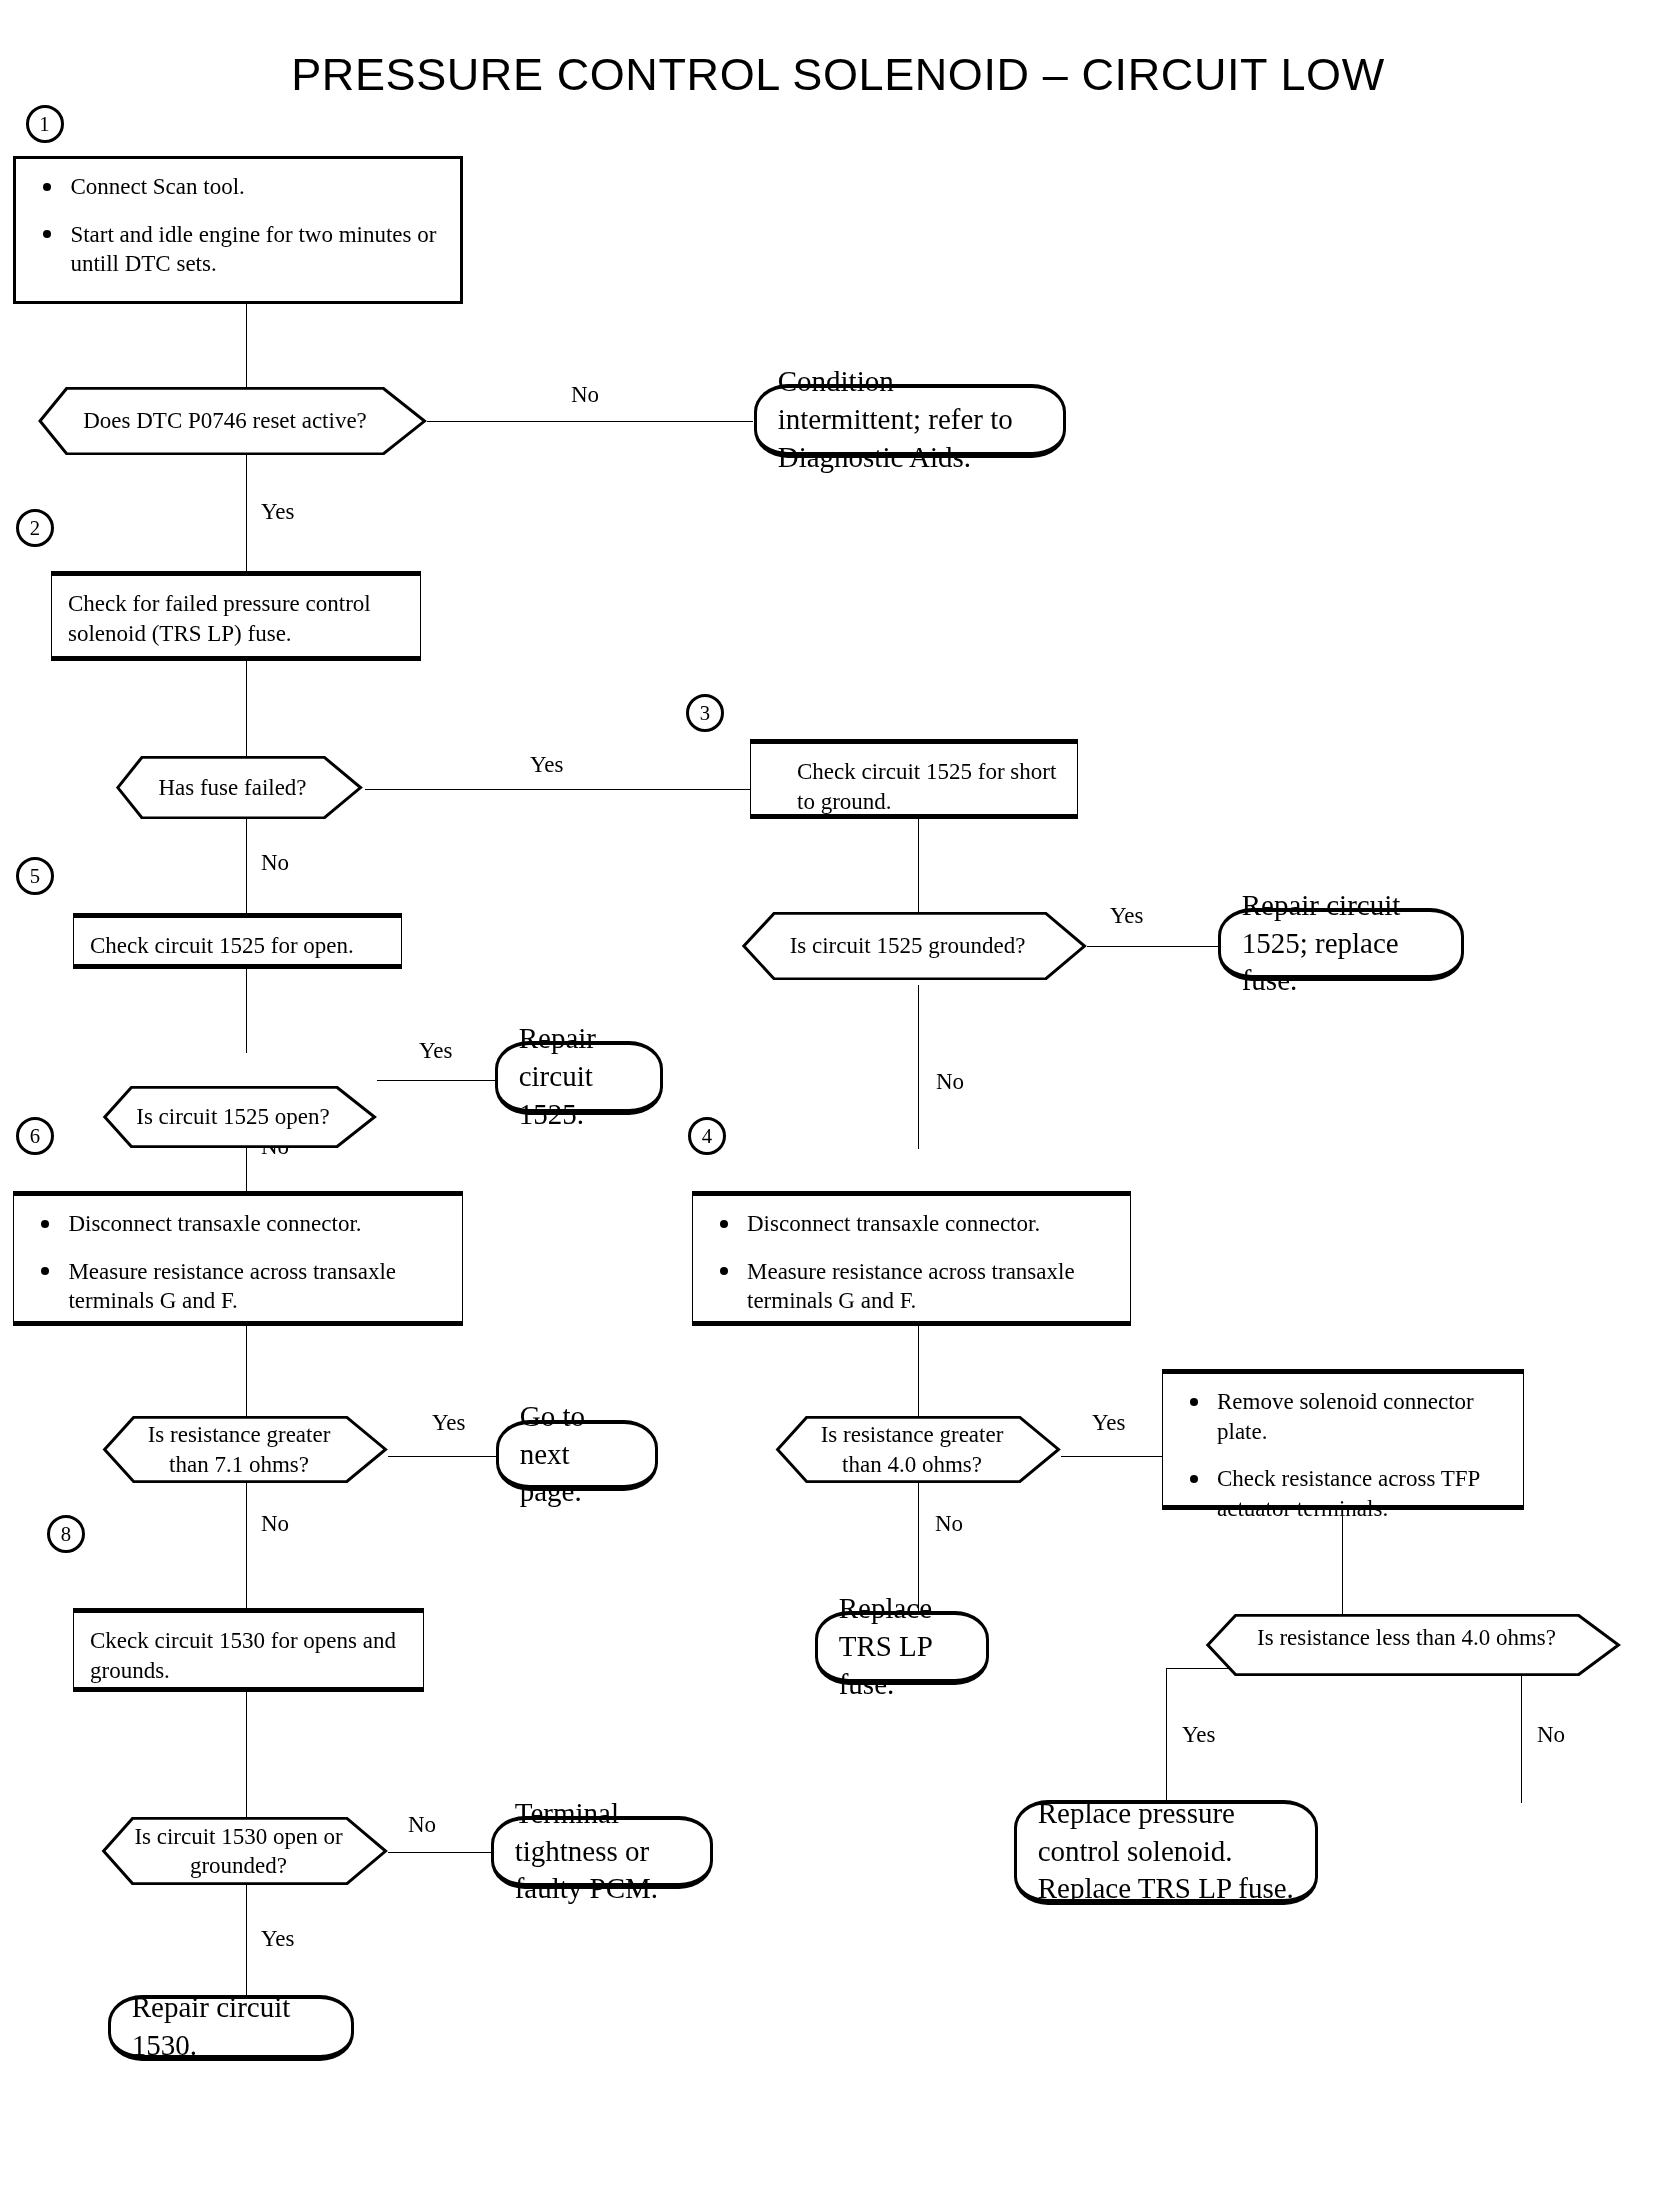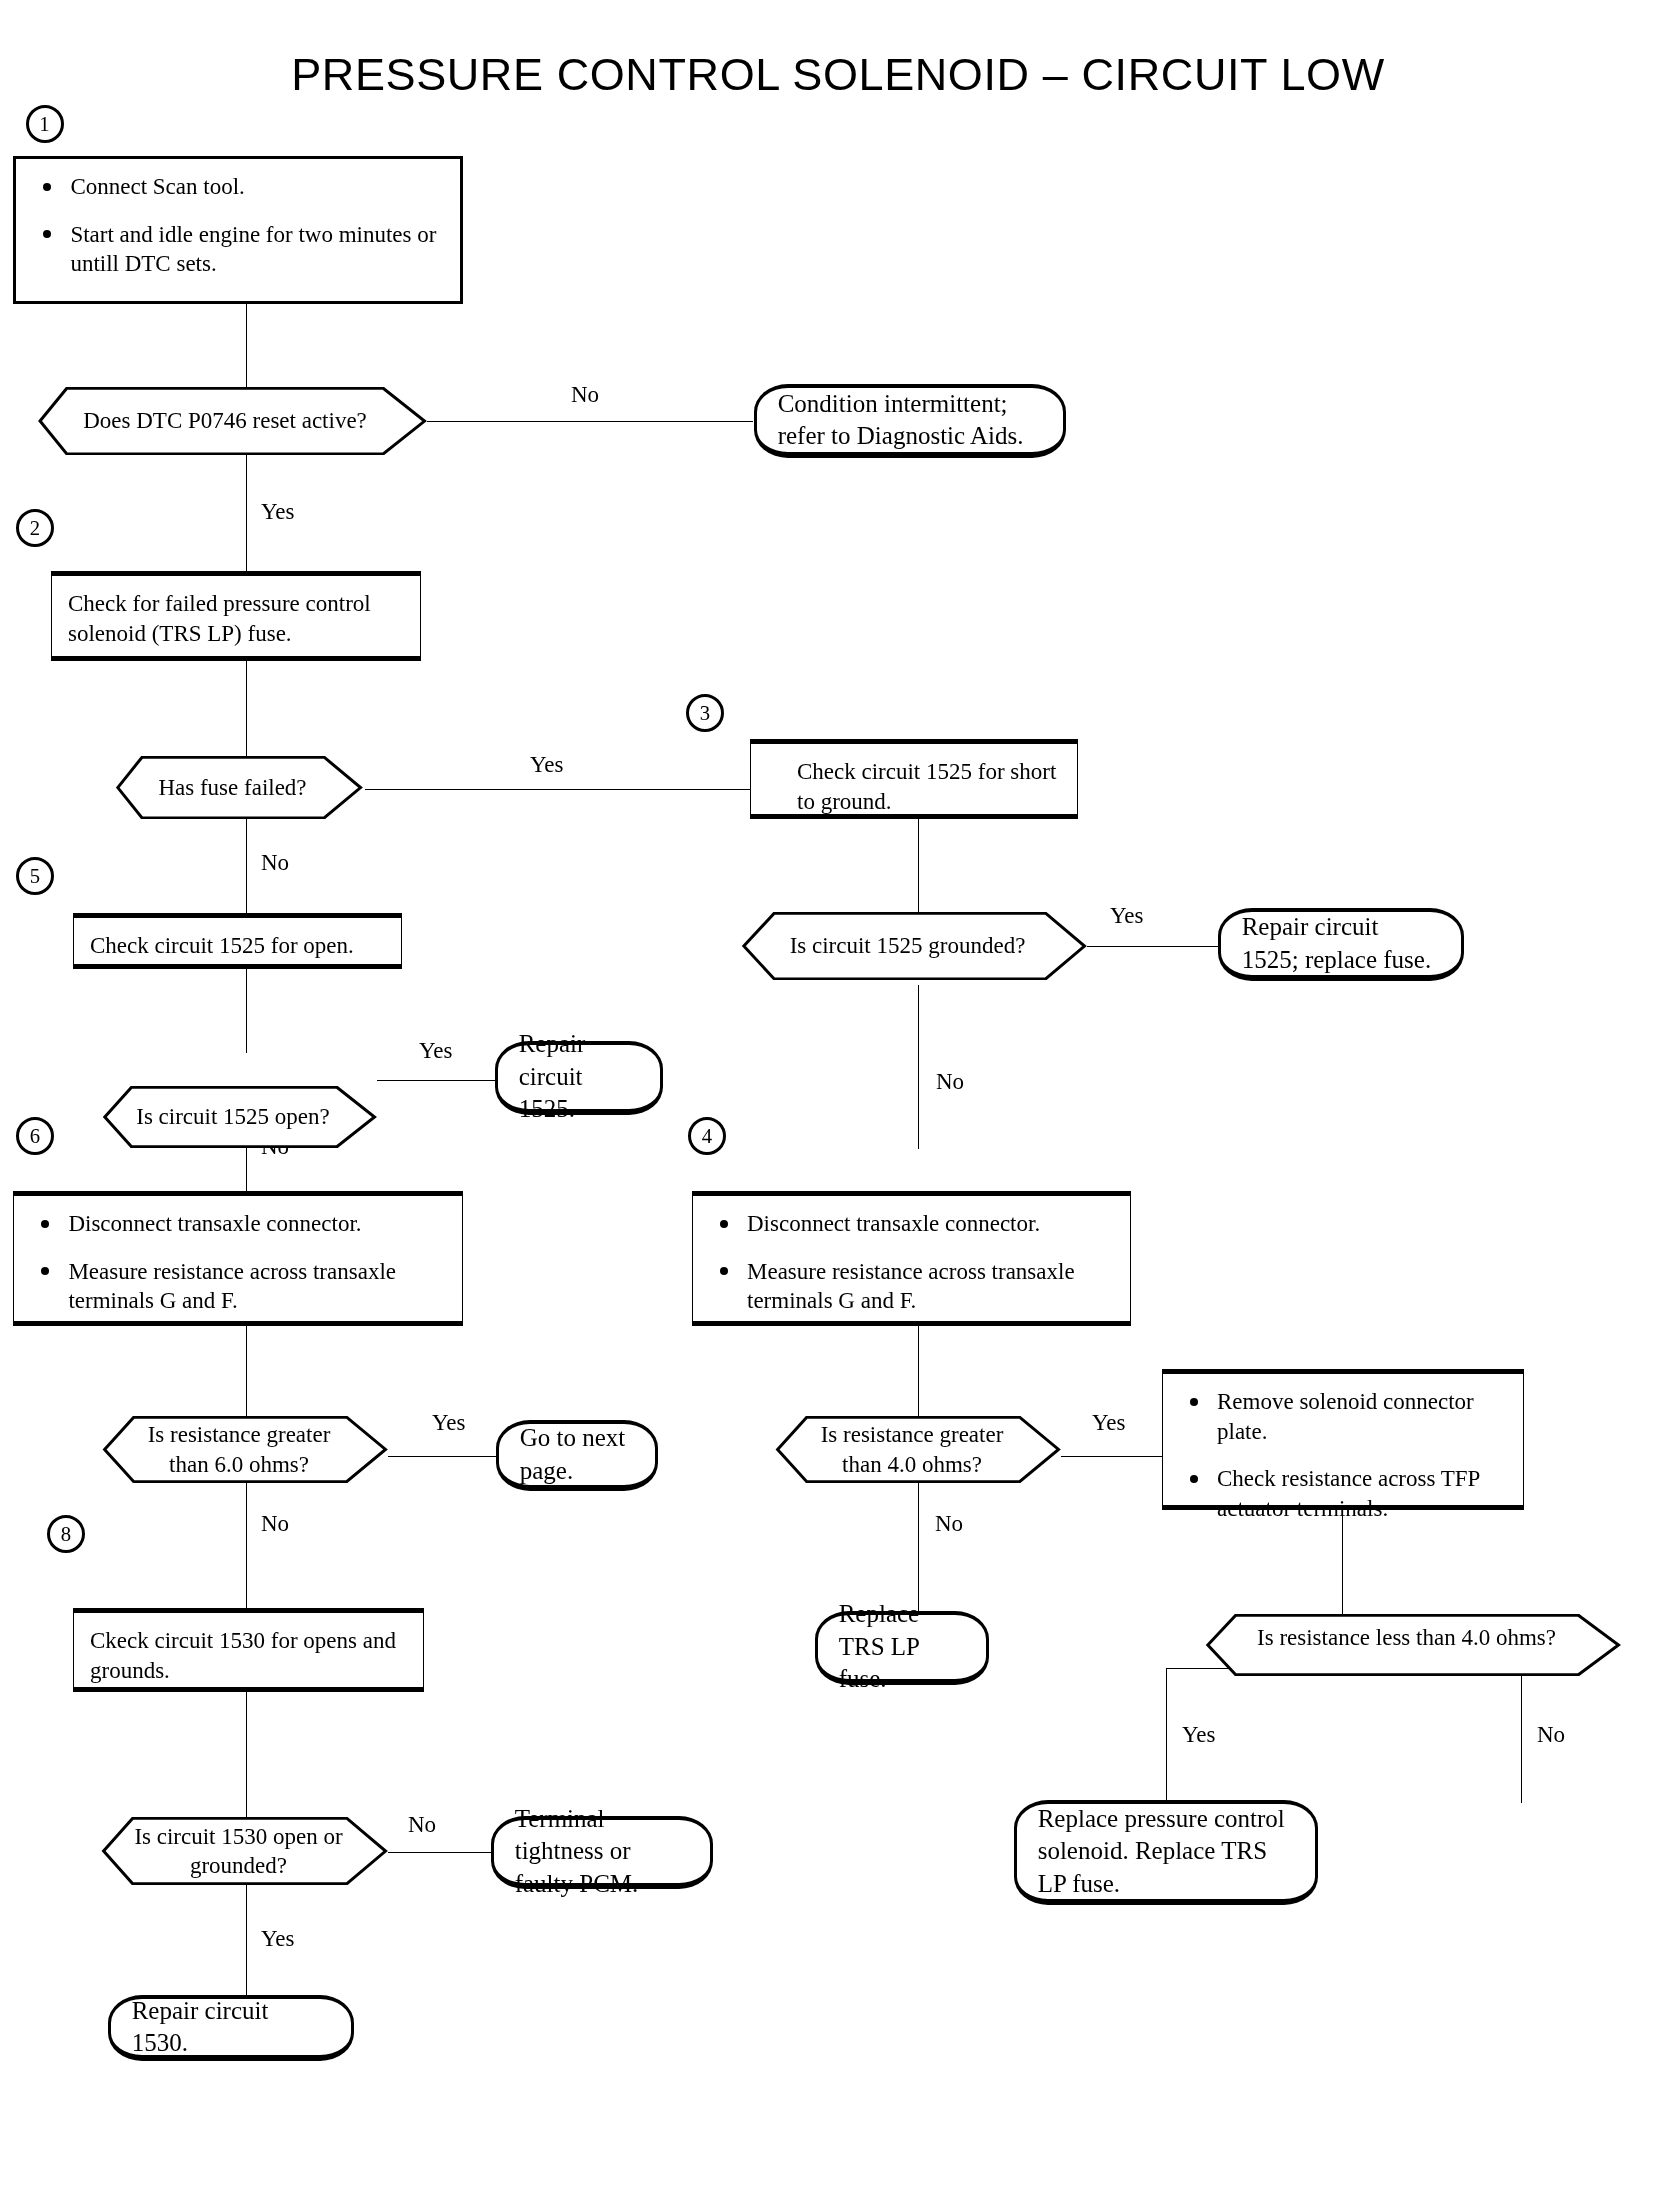--- a/index.html
+++ b/index.html
@@ -131,21 +131,21 @@
     border: 3.6px solid #000;
     border-top-width: 4.3px;
     border-bottom-width: 6.7px;
     border-radius: 34px / 28px;
     display: flex;
     align-items: center;
     z-index: 5;
   }
   .term-inner {
     padding: 0 20.7px;
-    font-size: 25px;
+    font-size: 29px;
     line-height: 1.30;
   }
 
   
   .line-v {
     position: absolute;
     width: 0;
     border-left: 1.8px solid #000;
     z-index: 1;
   }
@@ -307,21 +307,21 @@
         <li>Disconnect transaxle connector.</li>
         <li>Measure resistance across transaxle terminals G and F.</li>
       </ul>
     </div>
   </div>
 
   <div class="decision" style="left:90px; top:1416px; width:298px; height:67px;">
     <svg class="hexbg" viewBox="0 0 490 110" preserveAspectRatio="none">
       <polygon points="24,55 72,2 422,2 486,55 422,108 72,108" fill="#fff" stroke="#000" stroke-width="3" vector-effect="non-scaling-stroke"></polygon>
     </svg>
-    <div class="hextext">Is resistance greater than 6.0 ohms?</div>
+    <div class="hextext">Is resistance greater than 7.1 ohms?</div>
   </div>
   <div class="blabel" style="left:432px; top:1411px;">Yes</div>
   <div class="blabel" style="left:261px; top:1512px;">No</div>
 
   <div class="term" style="left:496px; top:1420px; width:162px; height:71px;">
     <div class="term-inner">Go to next page.</div>
   </div>
 
   <div class="decision" style="left:763px; top:1416px; width:298px; height:67px;">
     <svg class="hexbg" viewBox="0 0 490 110" preserveAspectRatio="none">

